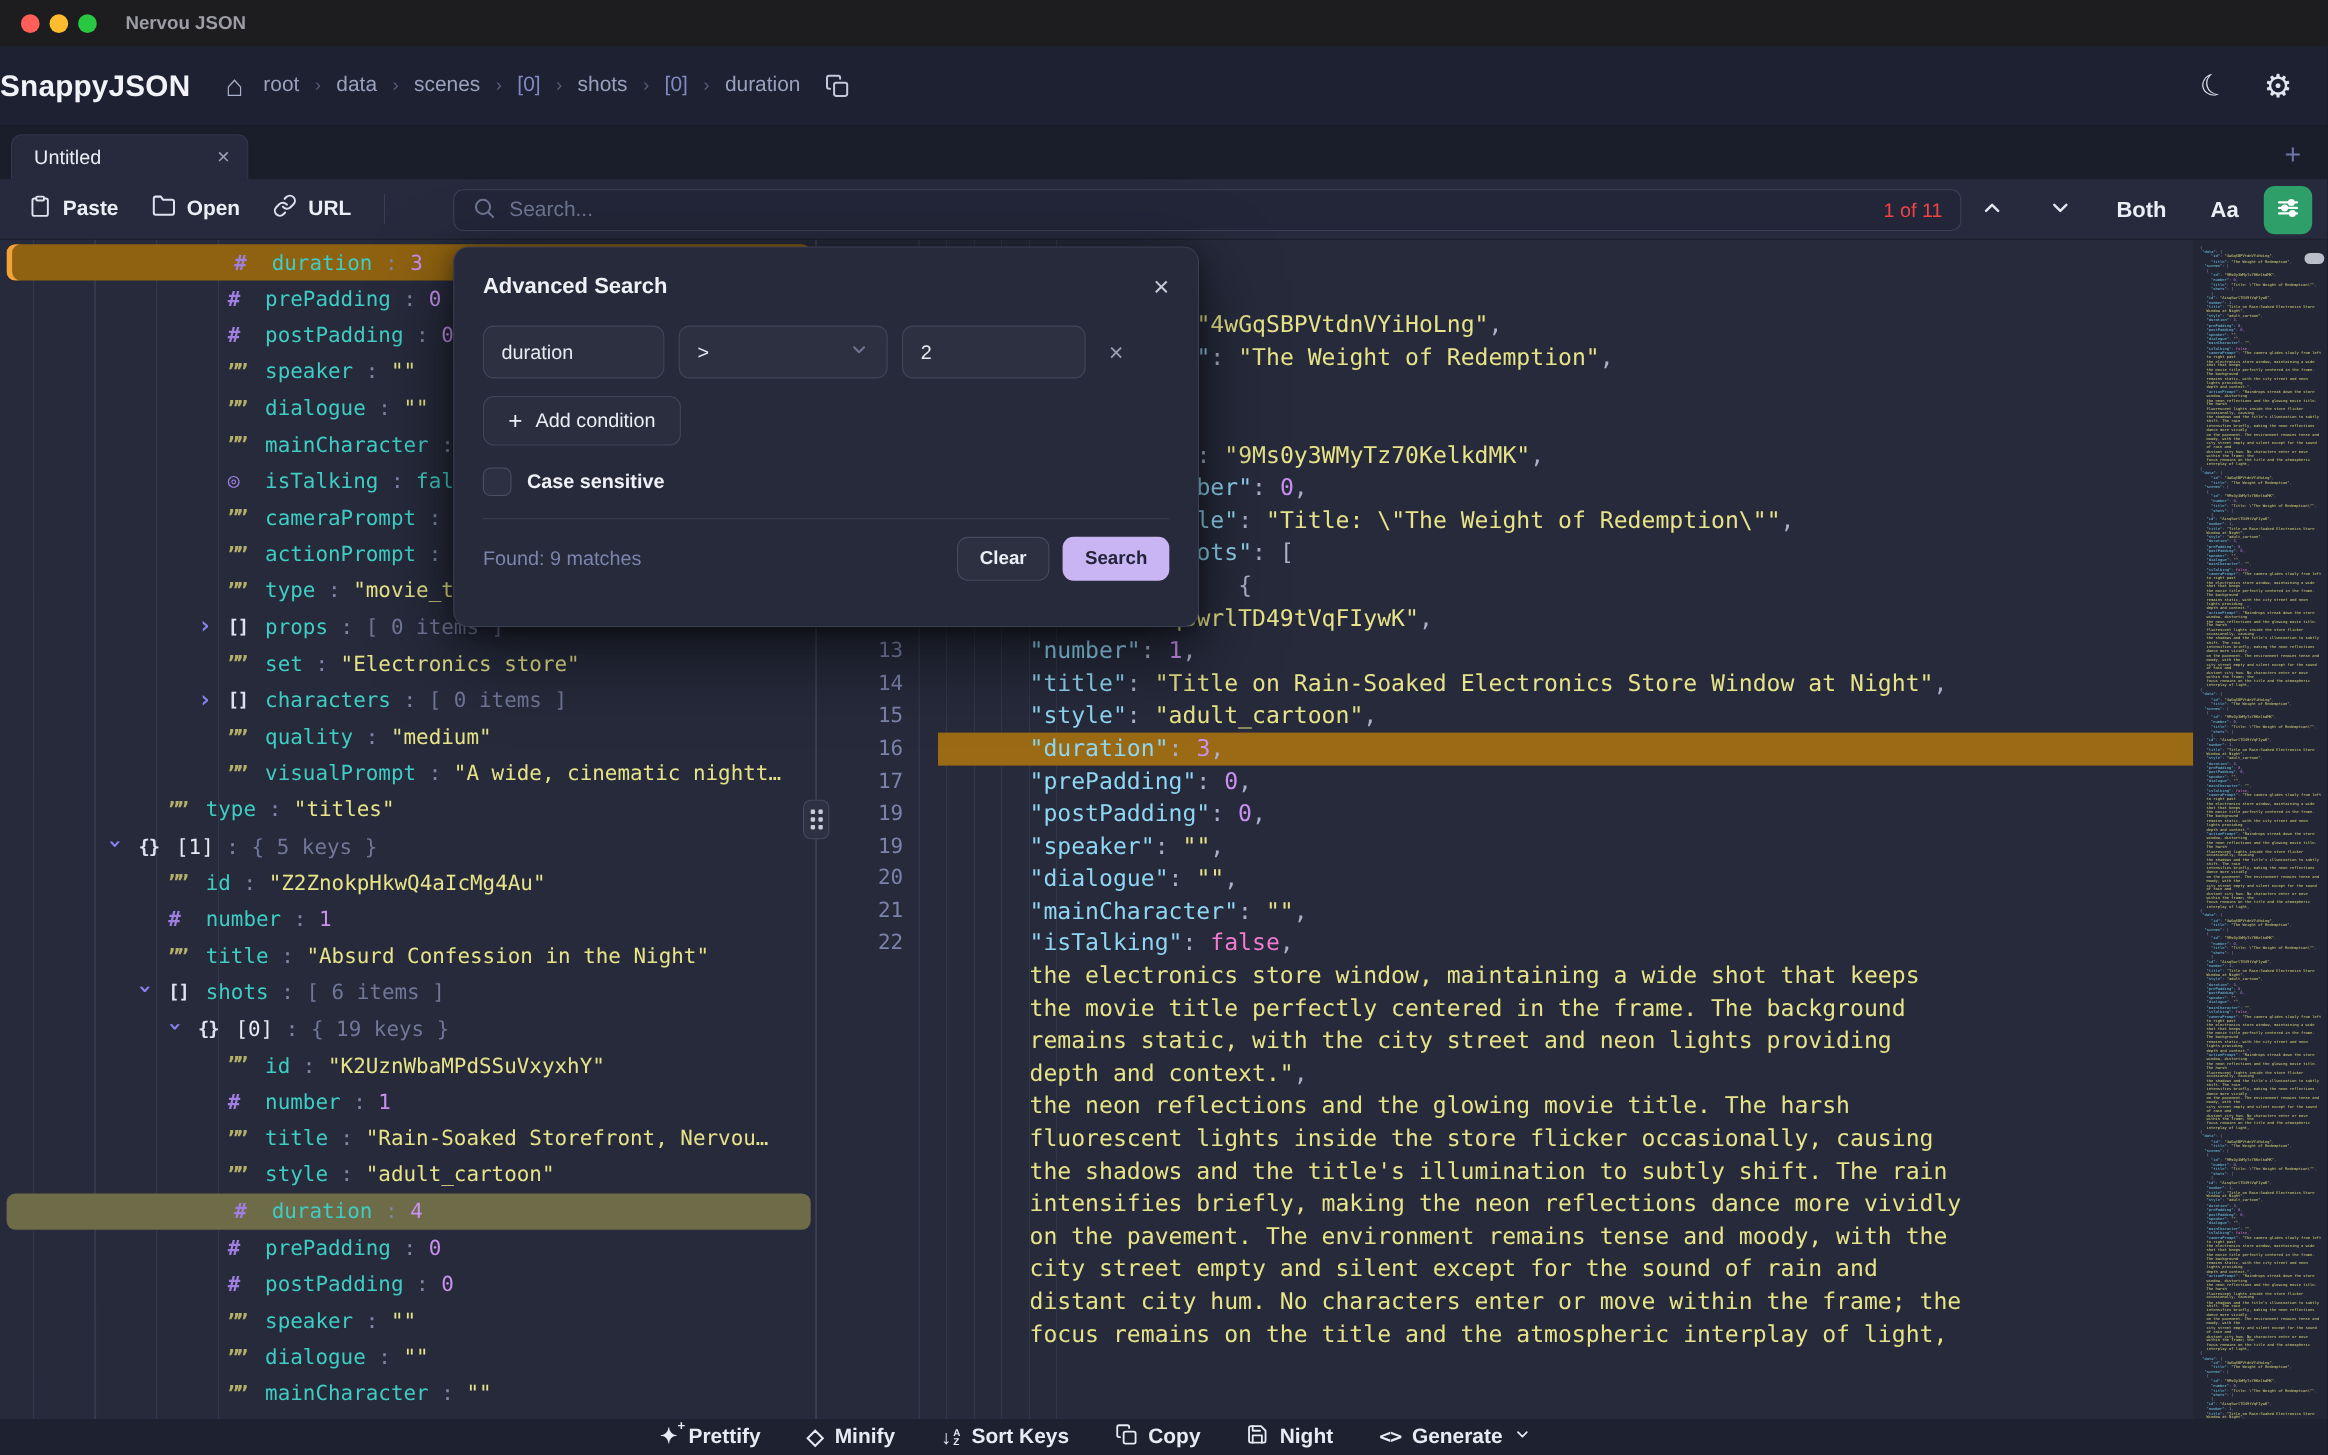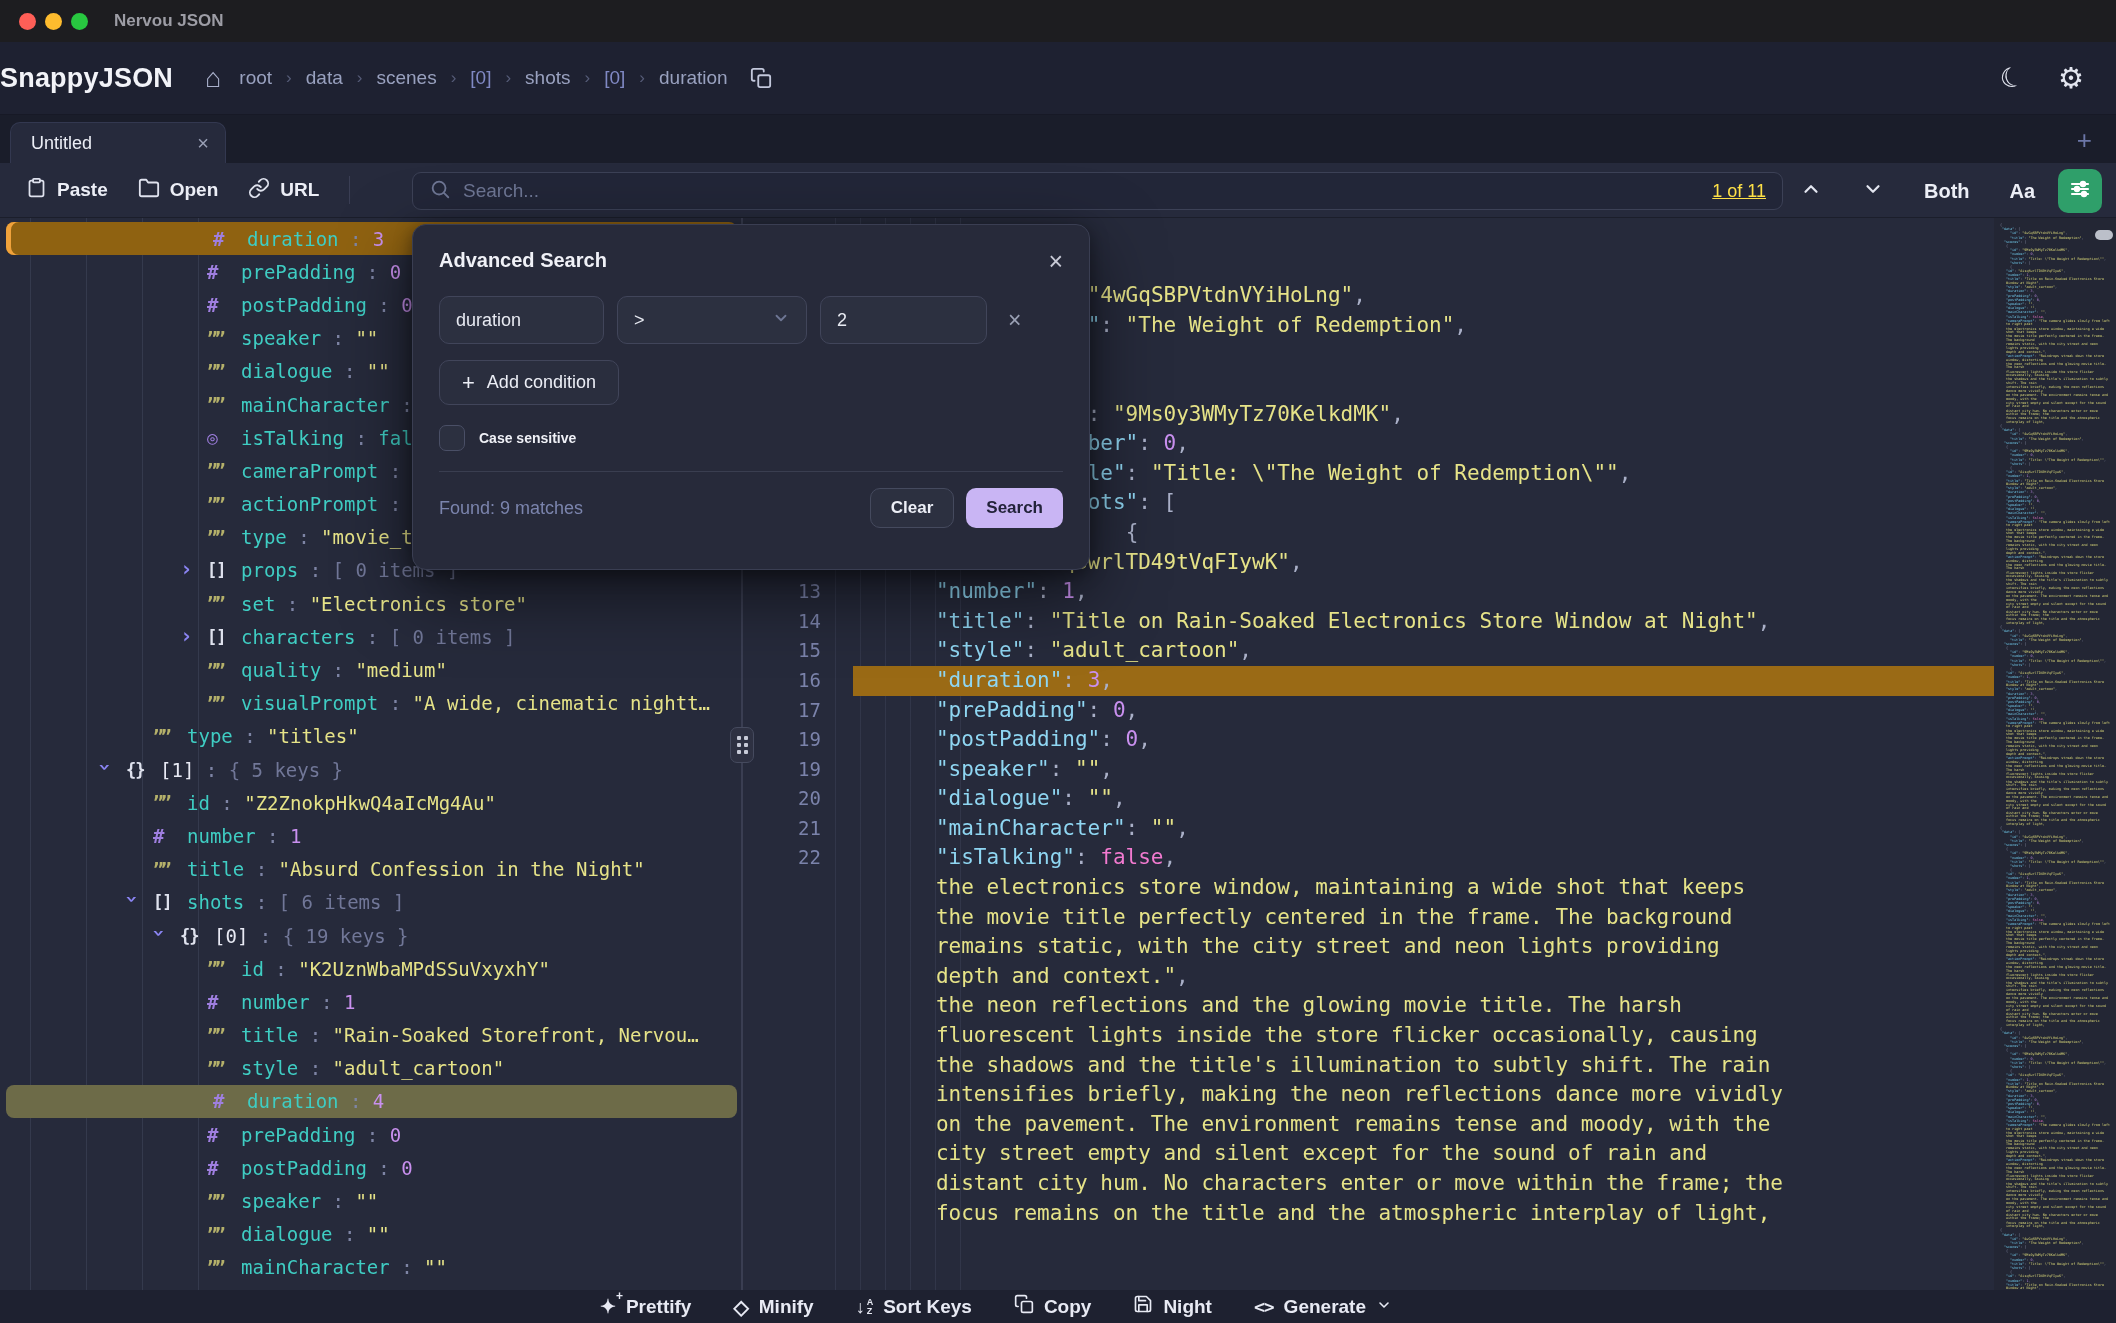--- a/index.html
+++ b/index.html
@@ -42,21 +42,21 @@
   #toolbar { left:0; top:163px; width:2116px; height:55px; background:#262a3c;
     display:flex; align-items:center; border-bottom:1px solid #1b1e2b; }
   .tbtn { display:flex; align-items:center; gap:10px; color:#eceef6; font-size:19px;
     font-weight:600; margin-left:30px; }
   .tbtn svg { stroke:#dfe2ee; }
   .tb-sep { width:1px; height:28px; background:#3a3e54; margin-left:30px; }
   .searchbox { position:absolute; left:412px; top:9px; width:1371px; height:38px;
     border:1px solid #3c4156; border-radius:9px; background:#222638;
     display:flex; align-items:center; padding:0 16px; }
   .searchbox .ph { color:#6e7694; font-size:19px; margin-left:12px; }
-  .searchbox .cnt { margin-left:auto; color:#fde047; font-size:18px;text-decoration:underline; }
+  .searchbox .cnt { margin-left:auto; color:#ef4444; font-size:18px; }
   .tool-r { position:absolute; display:flex; align-items:center; }
   .navchev { color:#e3e6f0; }
   .txtbtn { color:#eceef6; font-size:20px; font-weight:600; }
   .wc { color:#eceef6; display:inline-flex; align-items:flex-end; }
   .wc .o { font-size:14px; font-weight:700; transform:translateY(-2px); }
   .wc .star { font-size:28px; line-height:0.6; font-weight:600; }
   .filter-btn { width:44px; height:44px; border-radius:10px; background:#2f9f6a;
     display:flex; align-items:center; justify-content:center; }
 
   
@@ -132,21 +132,21 @@
   .m-field.f1 { width:165px; }
   .m-sel { width:190px; justify-content:space-between; }
   .m-val { width:167px; }
   .m-x { margin-left:8px; color:#9aa0b4; font-size:23px; }
   .m-add { margin-top:16px; display:inline-flex; align-items:center; gap:12px; height:45px;
     padding:0 22px; border:1px solid #41455a; border-radius:10px; color:#eceef6;
     font-size:18px; font-weight:500; background:#2a2e3e; }
   .m-add .plus { font-size:22px; font-weight:400; }
   .m-case { margin-top:20px; display:flex; align-items:center; gap:14px; }
   .m-check { width:26px; height:26px; border:1.5px solid #4a4f66; border-radius:7px; background:#2c3040; }
-  .m-case span.lbl { color:#f0f1f7; font-size:14px; font-weight:600; }
+  .m-case span.lbl { color:#f0f1f7; font-size:18px; font-weight:600; }
   .m-div { margin-top:20px; height:1px; background:#3a3e50; }
   .m-foot { margin-top:16px; display:flex; align-items:center; }
   .m-found { color:#7b84ad; font-size:18px; }
   .m-clear { margin-left:auto; height:40px; padding:0 20px; border:1px solid #454a5e;
     border-radius:10px; background:#2c3040; color:#eceef6; font-size:17px; font-weight:600;
     display:flex; align-items:center; }
   .m-search { margin-left:12px; height:40px; padding:0 20px; border-radius:10px;
     background:#c9b5f4; color:#23233a; font-size:17px; font-weight:600;
     display:flex; align-items:center; }
 

